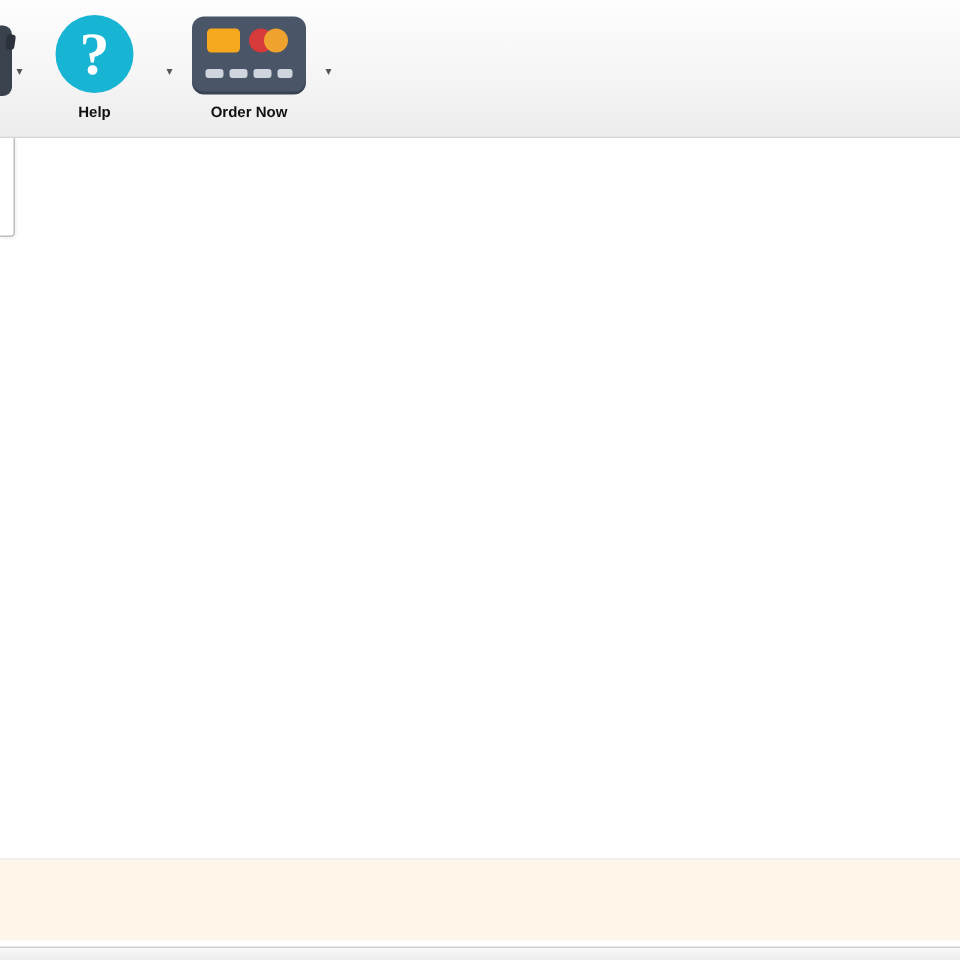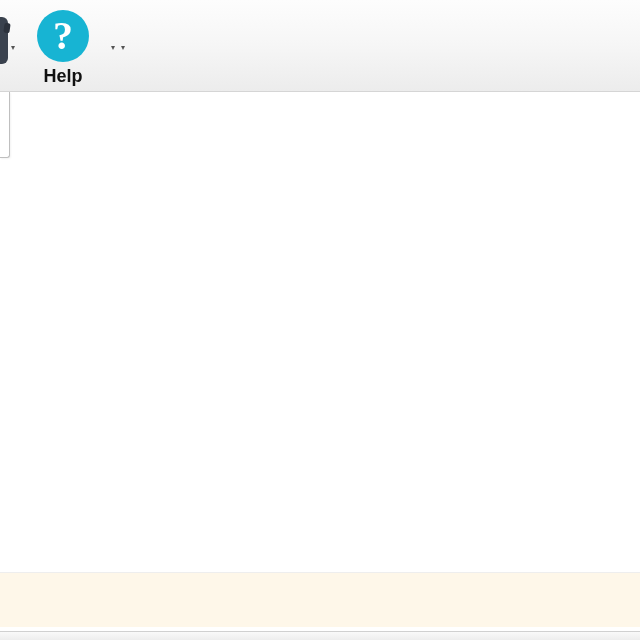--- a/index.html
+++ b/index.html
@@ -27,21 +27,21 @@
     cursor: pointer;
     padding: 0 4px;
   }
   .tb-icon-wrap {
     height: 64px;
     display: flex;
     align-items: center;
     justify-content: center;
   }
   .tb-label {
-    font-size: 18px;
+    font-size: 10px;
     font-weight: 700;
     color: #111;
     text-align: center;
     white-space: nowrap;
     line-height: 16px;
   }
   .caret {
     width: 10px;
     display: flex;
     align-items: center;
@@ -201,20 +201,34 @@
   <div class="tb-item" style="width:90px;">
     <div class="tb-icon-wrap">
       <div class="help-circle">?</div>
     </div>
     <div class="tb-label">Help</div>
   </div>
   <div class="caret">
     <span>▾</span>
   </div>
 
+  <div class="tb-item" style="width:96px;">
+    <div class="tb-icon-wrap">
+      <div class="card-icon">
+        <div class="card-row1"></div>
+        <div class="card-dot1"></div>
+        <div class="card-dot2"></div>
+        <div class="card-slot s1"></div>
+        <div class="card-slot s2"></div>
+        <div class="card-slot s3"></div>
+        <div class="card-slot s4"></div>
+      </div>
+    </div>
+    <div class="tb-label">Order Now</div>
+  </div>
   <div class="caret">
     <span>▾</span>
   </div>
 
 </div>
 
 <div class="dropdown-panel"></div>
 
 <div class="content-area"></div>
 

